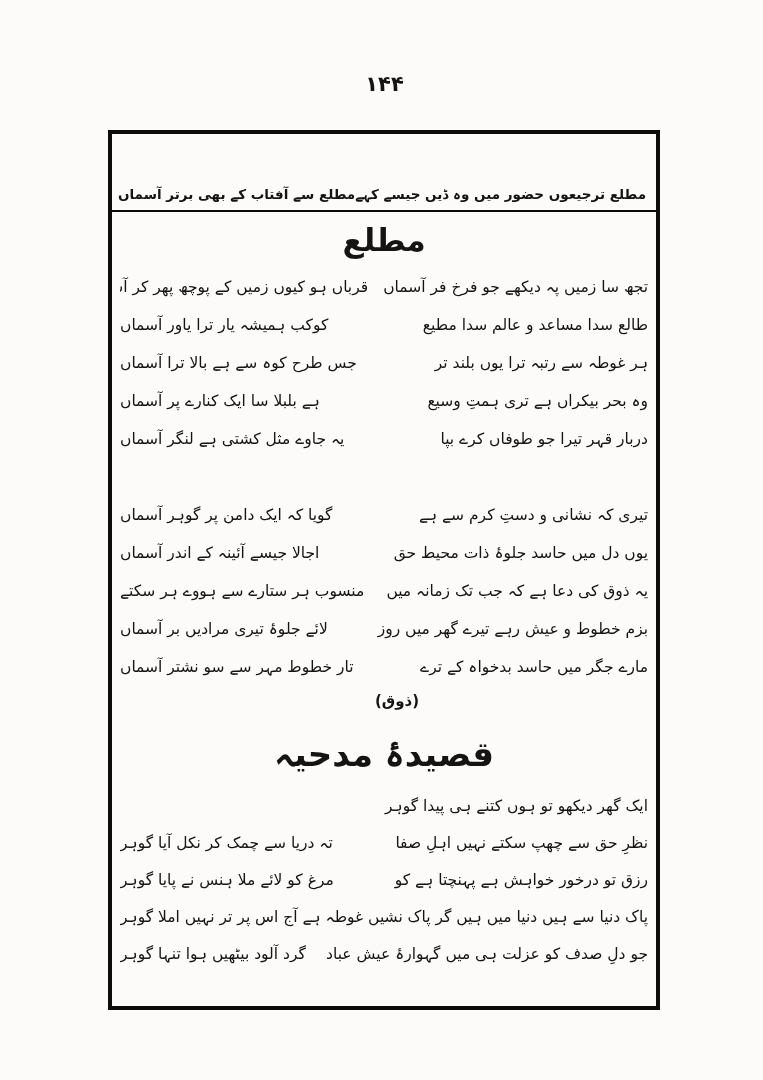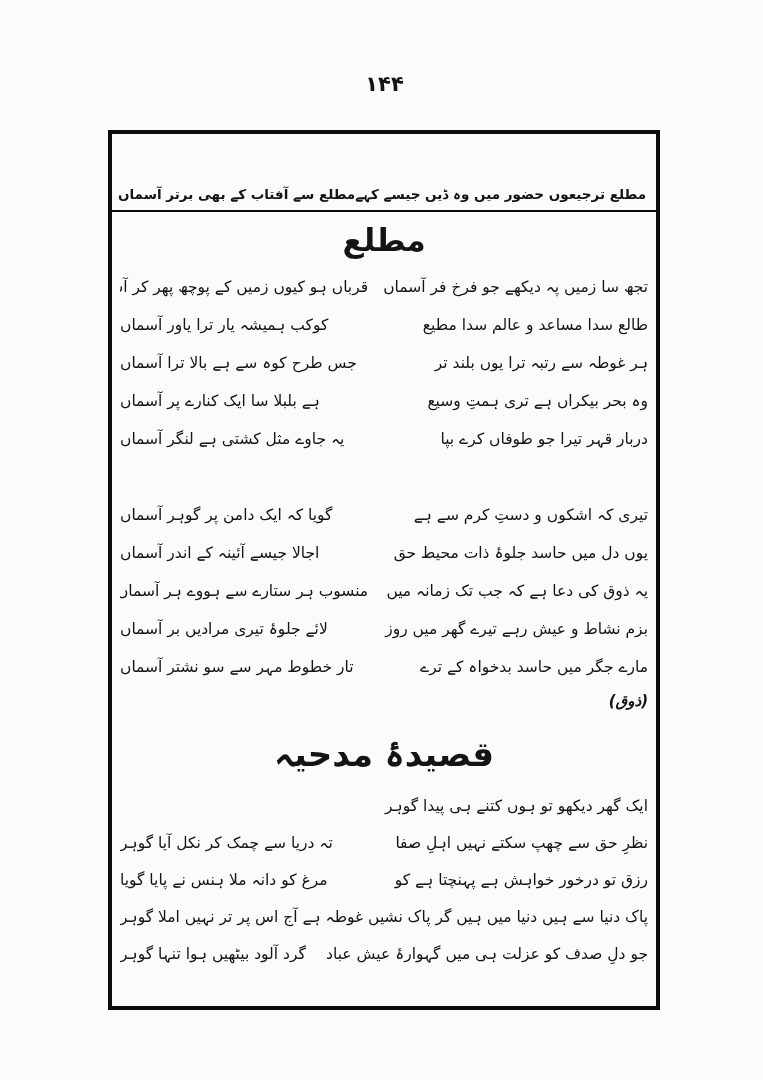--- a/index.html
+++ b/index.html
@@ -80,23 +80,22 @@
   }
   .hem-left {
     width: 47%;
     text-align: left;
   }
   .attribution-row {
     height: 34px;
     line-height: 30px;
     font-size: 15px;
     font-weight: bold;
-    text-align: right;
+    text-align: center;
     padding-left: 26px;
-    font-style: italic;
   }
   .section2 .couplet-row {
     height: 37px;
     line-height: 37px;
   }
 </style>
 </head>
 <body>
 
 <div class="page">
@@ -129,33 +128,33 @@
         <span class="hem hem-right">وہ بحر بیکراں ہے تری ہمتِ وسیع</span>
         <span class="hem hem-left">ہے بلبلا سا ایک کنارے پر آسماں</span>
       </div>
       <div class="couplet-row">
         <span class="hem hem-right">دربار قہر تیرا جو طوفاں کرے بپا</span>
         <span class="hem hem-left">یہ جاوے مثل کشتی ہے لنگر آسماں</span>
       </div>
       <div class="couplet-row">
       </div>
       <div class="couplet-row">
-        <span class="hem hem-right">تیری کہ اشکوں و دستِ کرم سے ہے</span>
+        <span class="hem hem-right">تیری کہ نشانی و دستِ کرم سے ہے</span>
         <span class="hem hem-left">گویا کہ ایک دامن پر گوہر آسماں</span>
       </div>
       <div class="couplet-row">
         <span class="hem hem-right">یوں دل میں حاسد جلوۂ ذات محیط حق</span>
         <span class="hem hem-left">اجالا جیسے آئینہ کے اندر آسماں</span>
       </div>
       <div class="couplet-row">
         <span class="hem hem-right">یہ ذوق کی دعا ہے کہ جب تک زمانہ میں</span>
-        <span class="hem hem-left">منسوب ہر ستارے سے ہووے ہر آسماں</span>
+        <span class="hem hem-left">منسوب ہر ستارے سے ہووے ہر سکتے</span>
       </div>
       <div class="couplet-row">
-        <span class="hem hem-right">بزم نشاط و عیش رہے تیرے گھر میں روز</span>
+        <span class="hem hem-right">بزم خطوط و عیش رہے تیرے گھر میں روز</span>
         <span class="hem hem-left">لائے جلوۂ تیری مرادیں بر آسماں</span>
       </div>
       <div class="couplet-row">
         <span class="hem hem-right">مارے جگر میں حاسد بدخواہ کے ترے</span>
         <span class="hem hem-left">تار خطوط مہر سے سو نشتر آسماں</span>
       </div>
       <div class="attribution-row">(ذوق)</div>
     </div>
 
     <div class="section-heading heading-2">قصیدۂ مدحیہ</div>
@@ -163,21 +162,21 @@
     <div class="couplets section2">
       <div class="couplet-row">
         <span class="hem hem-left">ایک گھر دیکھو تو ہوں کتنے ہی پیدا گوہر</span>
       </div>
       <div class="couplet-row">
         <span class="hem hem-right">نظرِ حق سے چھپ سکتے نہیں اہلِ صفا</span>
         <span class="hem hem-left">تہ دریا سے چمک کر نکل آیا گوہر</span>
       </div>
       <div class="couplet-row">
         <span class="hem hem-right">رزق تو درخور خواہش ہے پہنچتا ہے کو</span>
-        <span class="hem hem-left">مرغ کو دانہ ملا ہنس نے پایا گویا</span>
+        <span class="hem hem-left">مرغ کو لائے ملا ہنس نے پایا گوہر</span>
       </div>
       <div class="couplet-row">
         <span class="hem hem-right">پاک دنیا سے ہیں دنیا میں ہیں گر پاک نشیں</span>
         <span class="hem hem-left">غوطہ ہے آج اس پر تر نہیں املا گوہر</span>
       </div>
       <div class="couplet-row">
         <span class="hem hem-right">جو دلِ صدف کو عزلت ہی میں گہوارۂ عیش عباد</span>
         <span class="hem hem-left">گرد آلود بیٹھیں ہوا تنہا گوہر</span>
       </div>
     </div>

